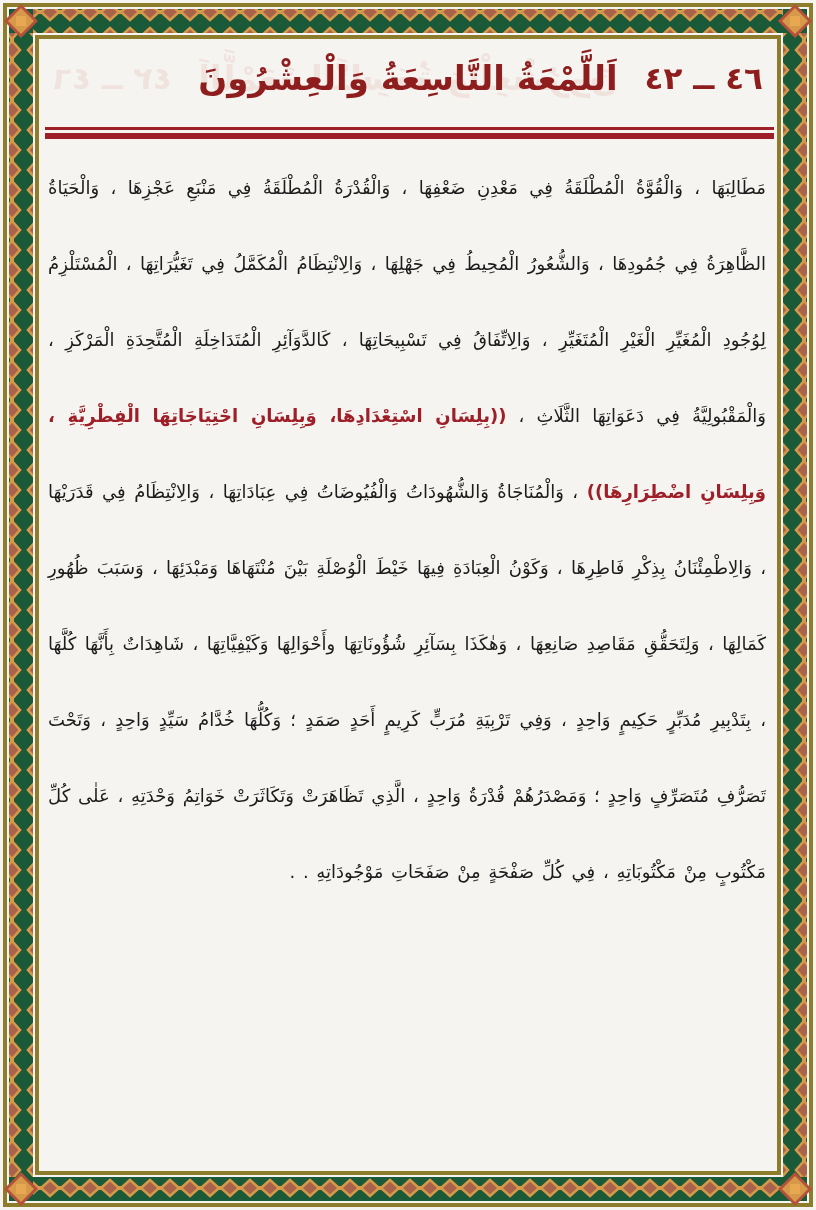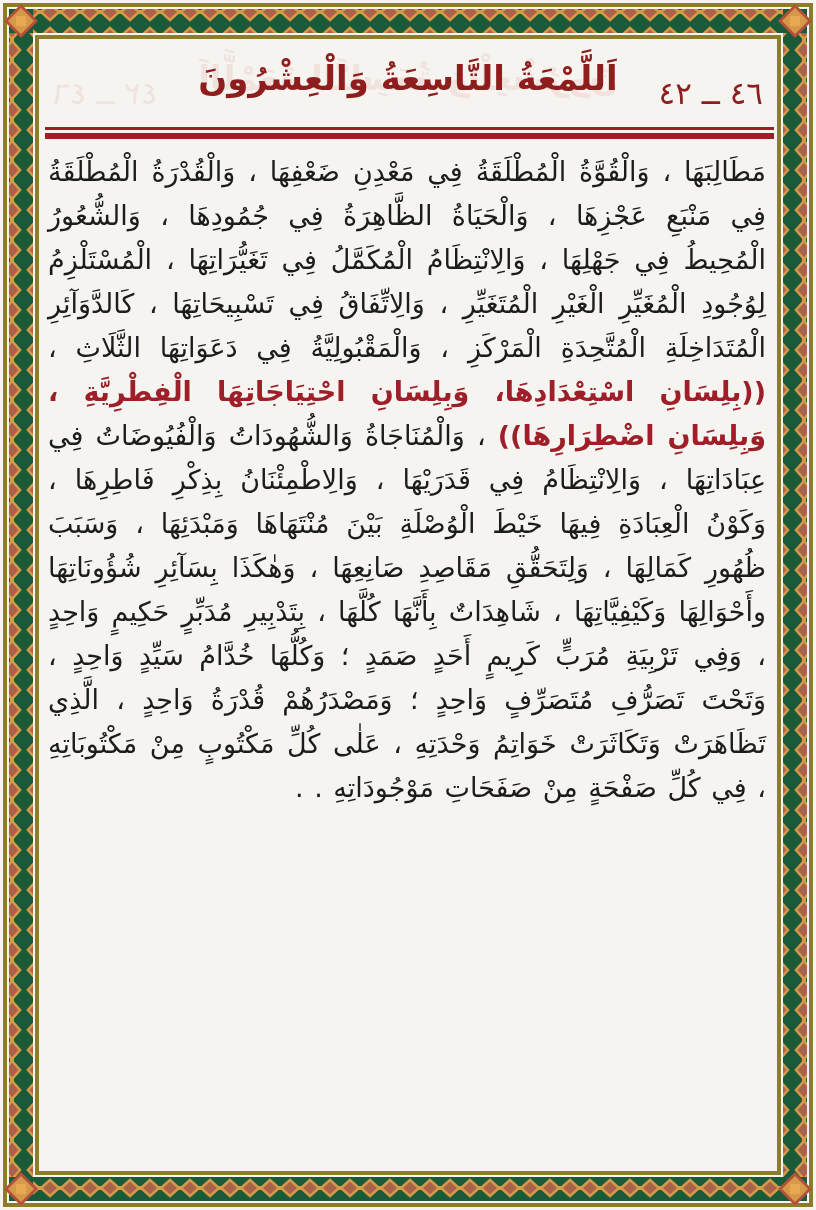--- a/index.html
+++ b/index.html
@@ -43,23 +43,23 @@
     text-align: center;
     font-size: 34px;
     font-weight: bold;
     color: #8e1e1e;
     letter-spacing: 1px;
     z-index: 1;
   }
   .hdr-numbers {
     position: absolute;
     right: 8px;
-    top: 23px;
+    top: 8px;
     font-size: 31px;
-    font-weight: normal;
+    font-weight: bold;
     color: #8e1e1e;
     z-index: 1;
   }
   .rule {
     position: absolute;
     top: 127px;
     left: 45px;
     right: 42px;
     z-index: 1;
   }
@@ -67,22 +67,22 @@
   .rule-gap   { height: 3px; }
   .rule-thick { height: 6px; background: #9e1f28; }
   .body-text {
     position: absolute;
     top: 150px;
     left: 48px;
     right: 50px;
     bottom: 45px;
     direction: rtl;
     text-align: justify;
-    font-size: 27px;
-    line-height: 44px;
+    font-size: 18px;
+    line-height: 76px;
     color: #1c1c1c;
     word-spacing: 2px;
   }
   .red-inline { color: #9e1f28; font-weight: bold; }
 </style>
 </head>
 <body>
 
 <div class="page">
 

